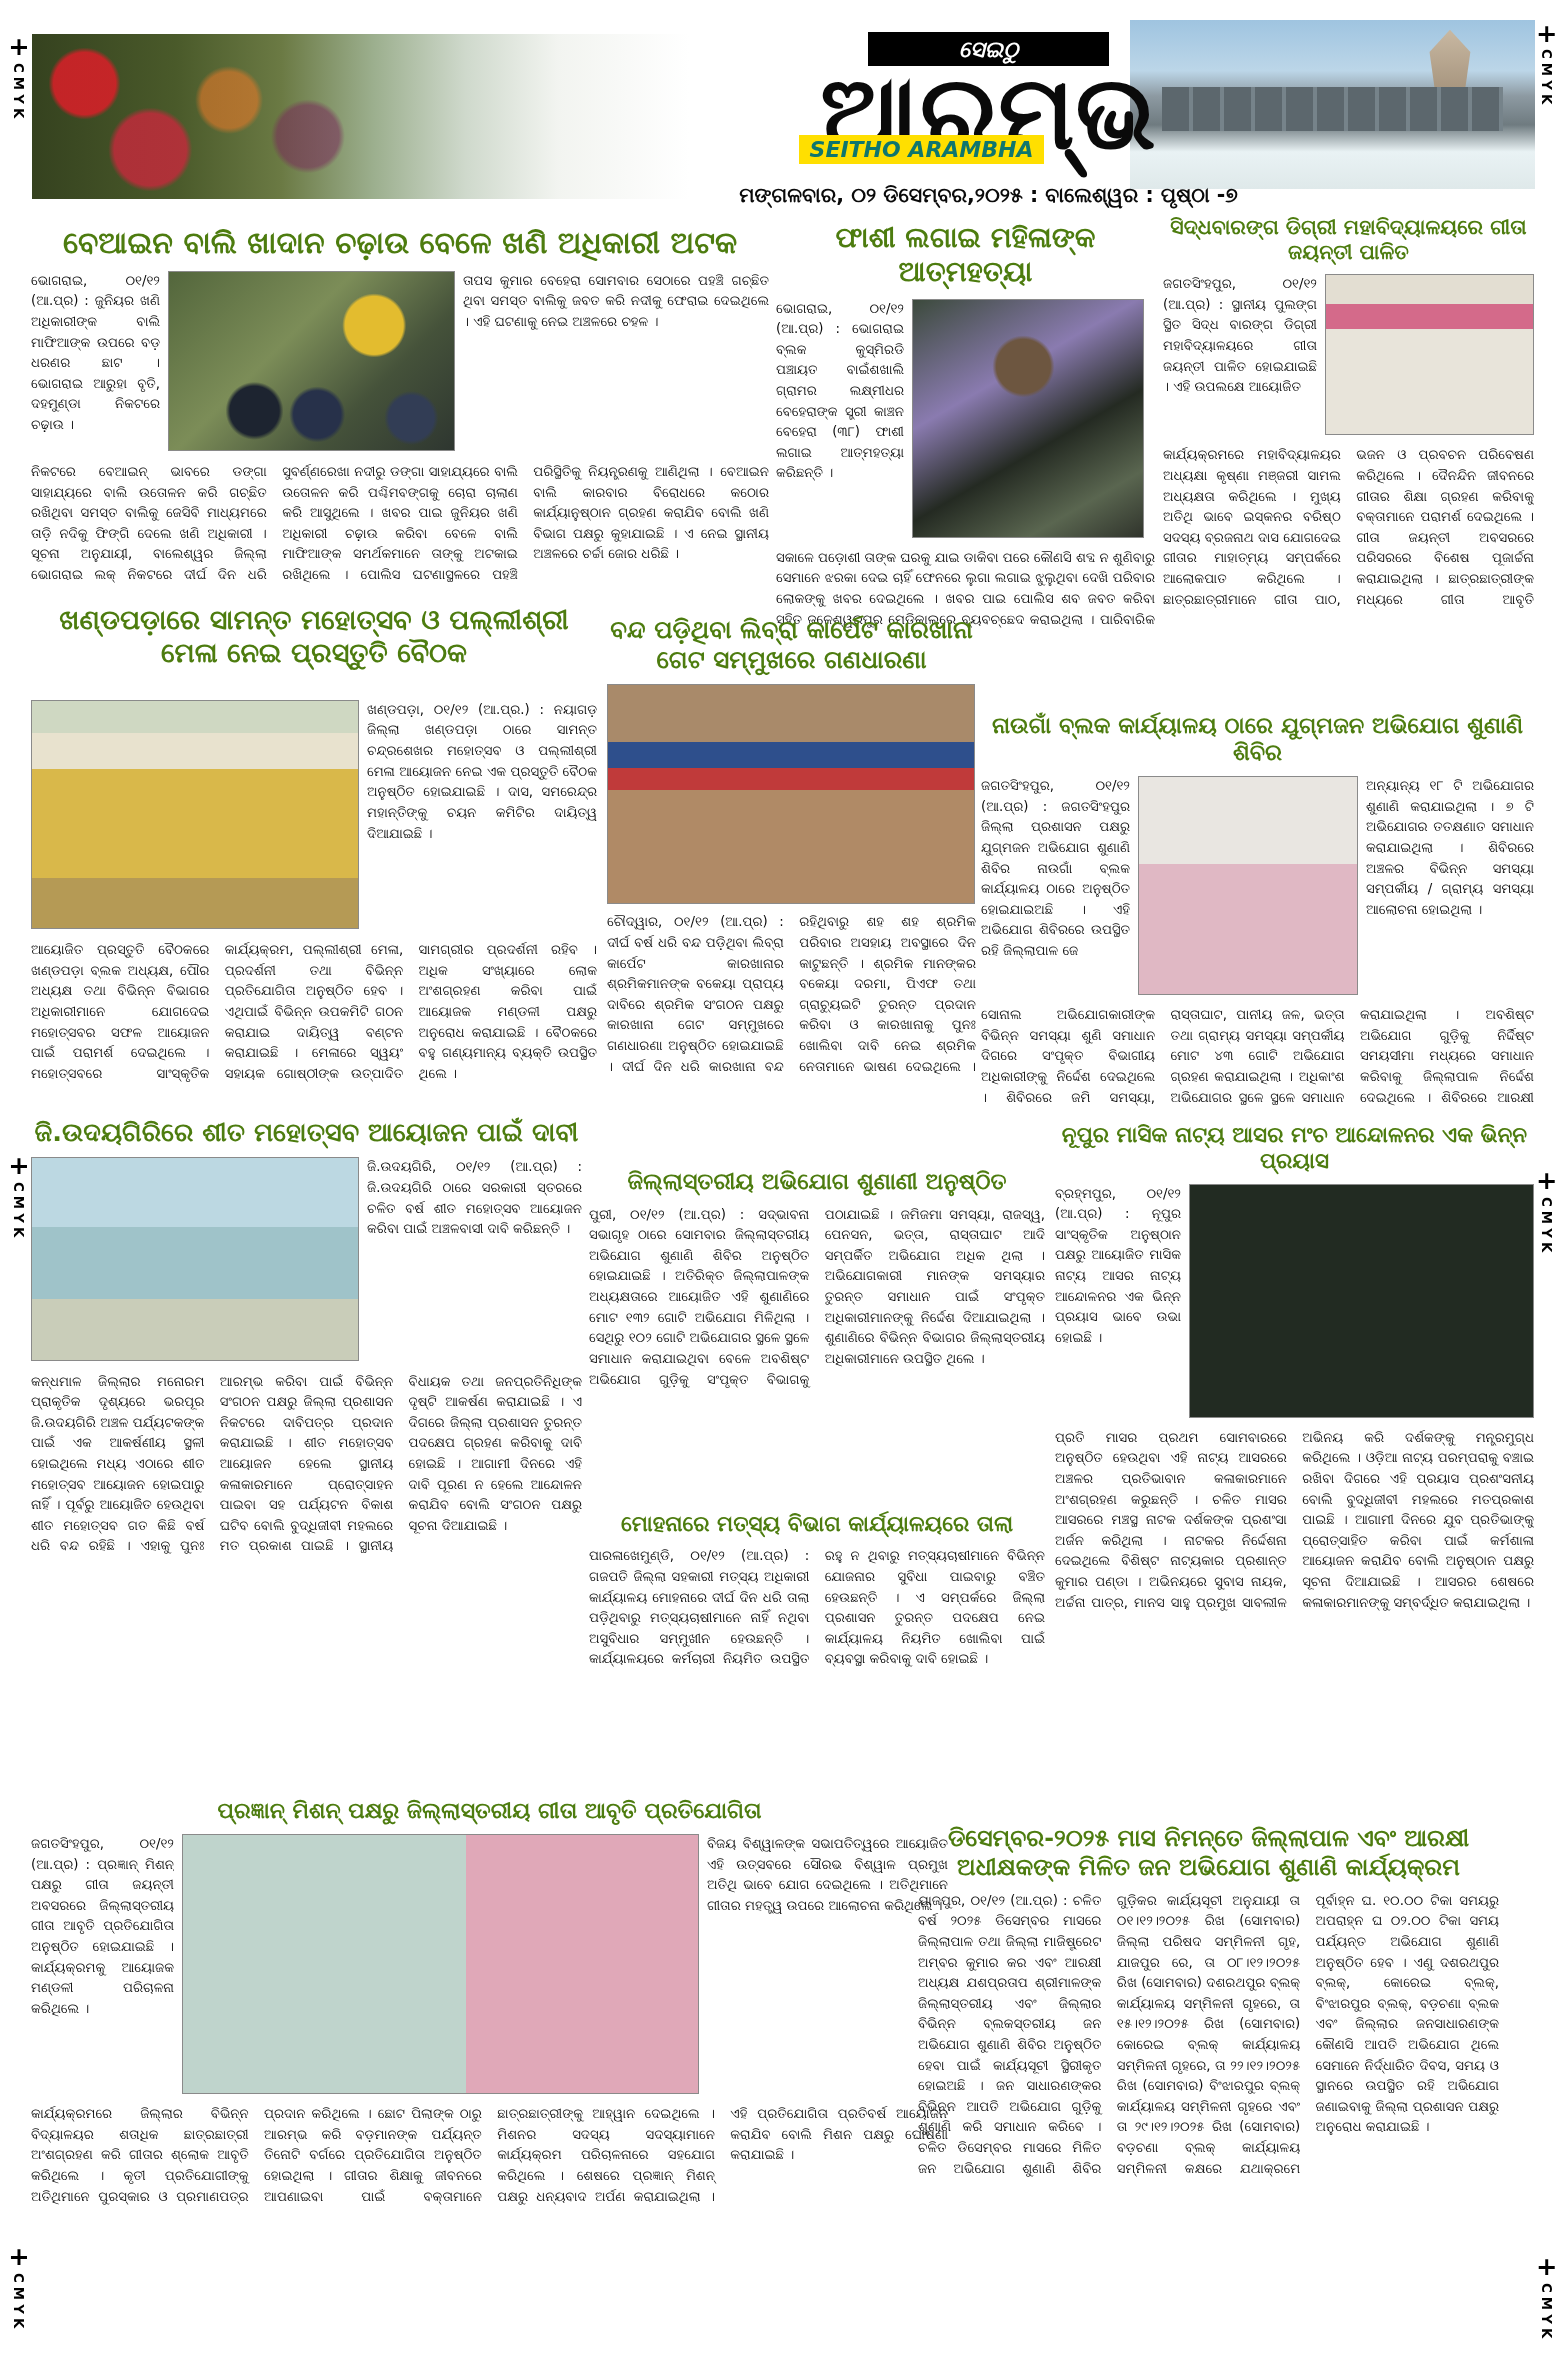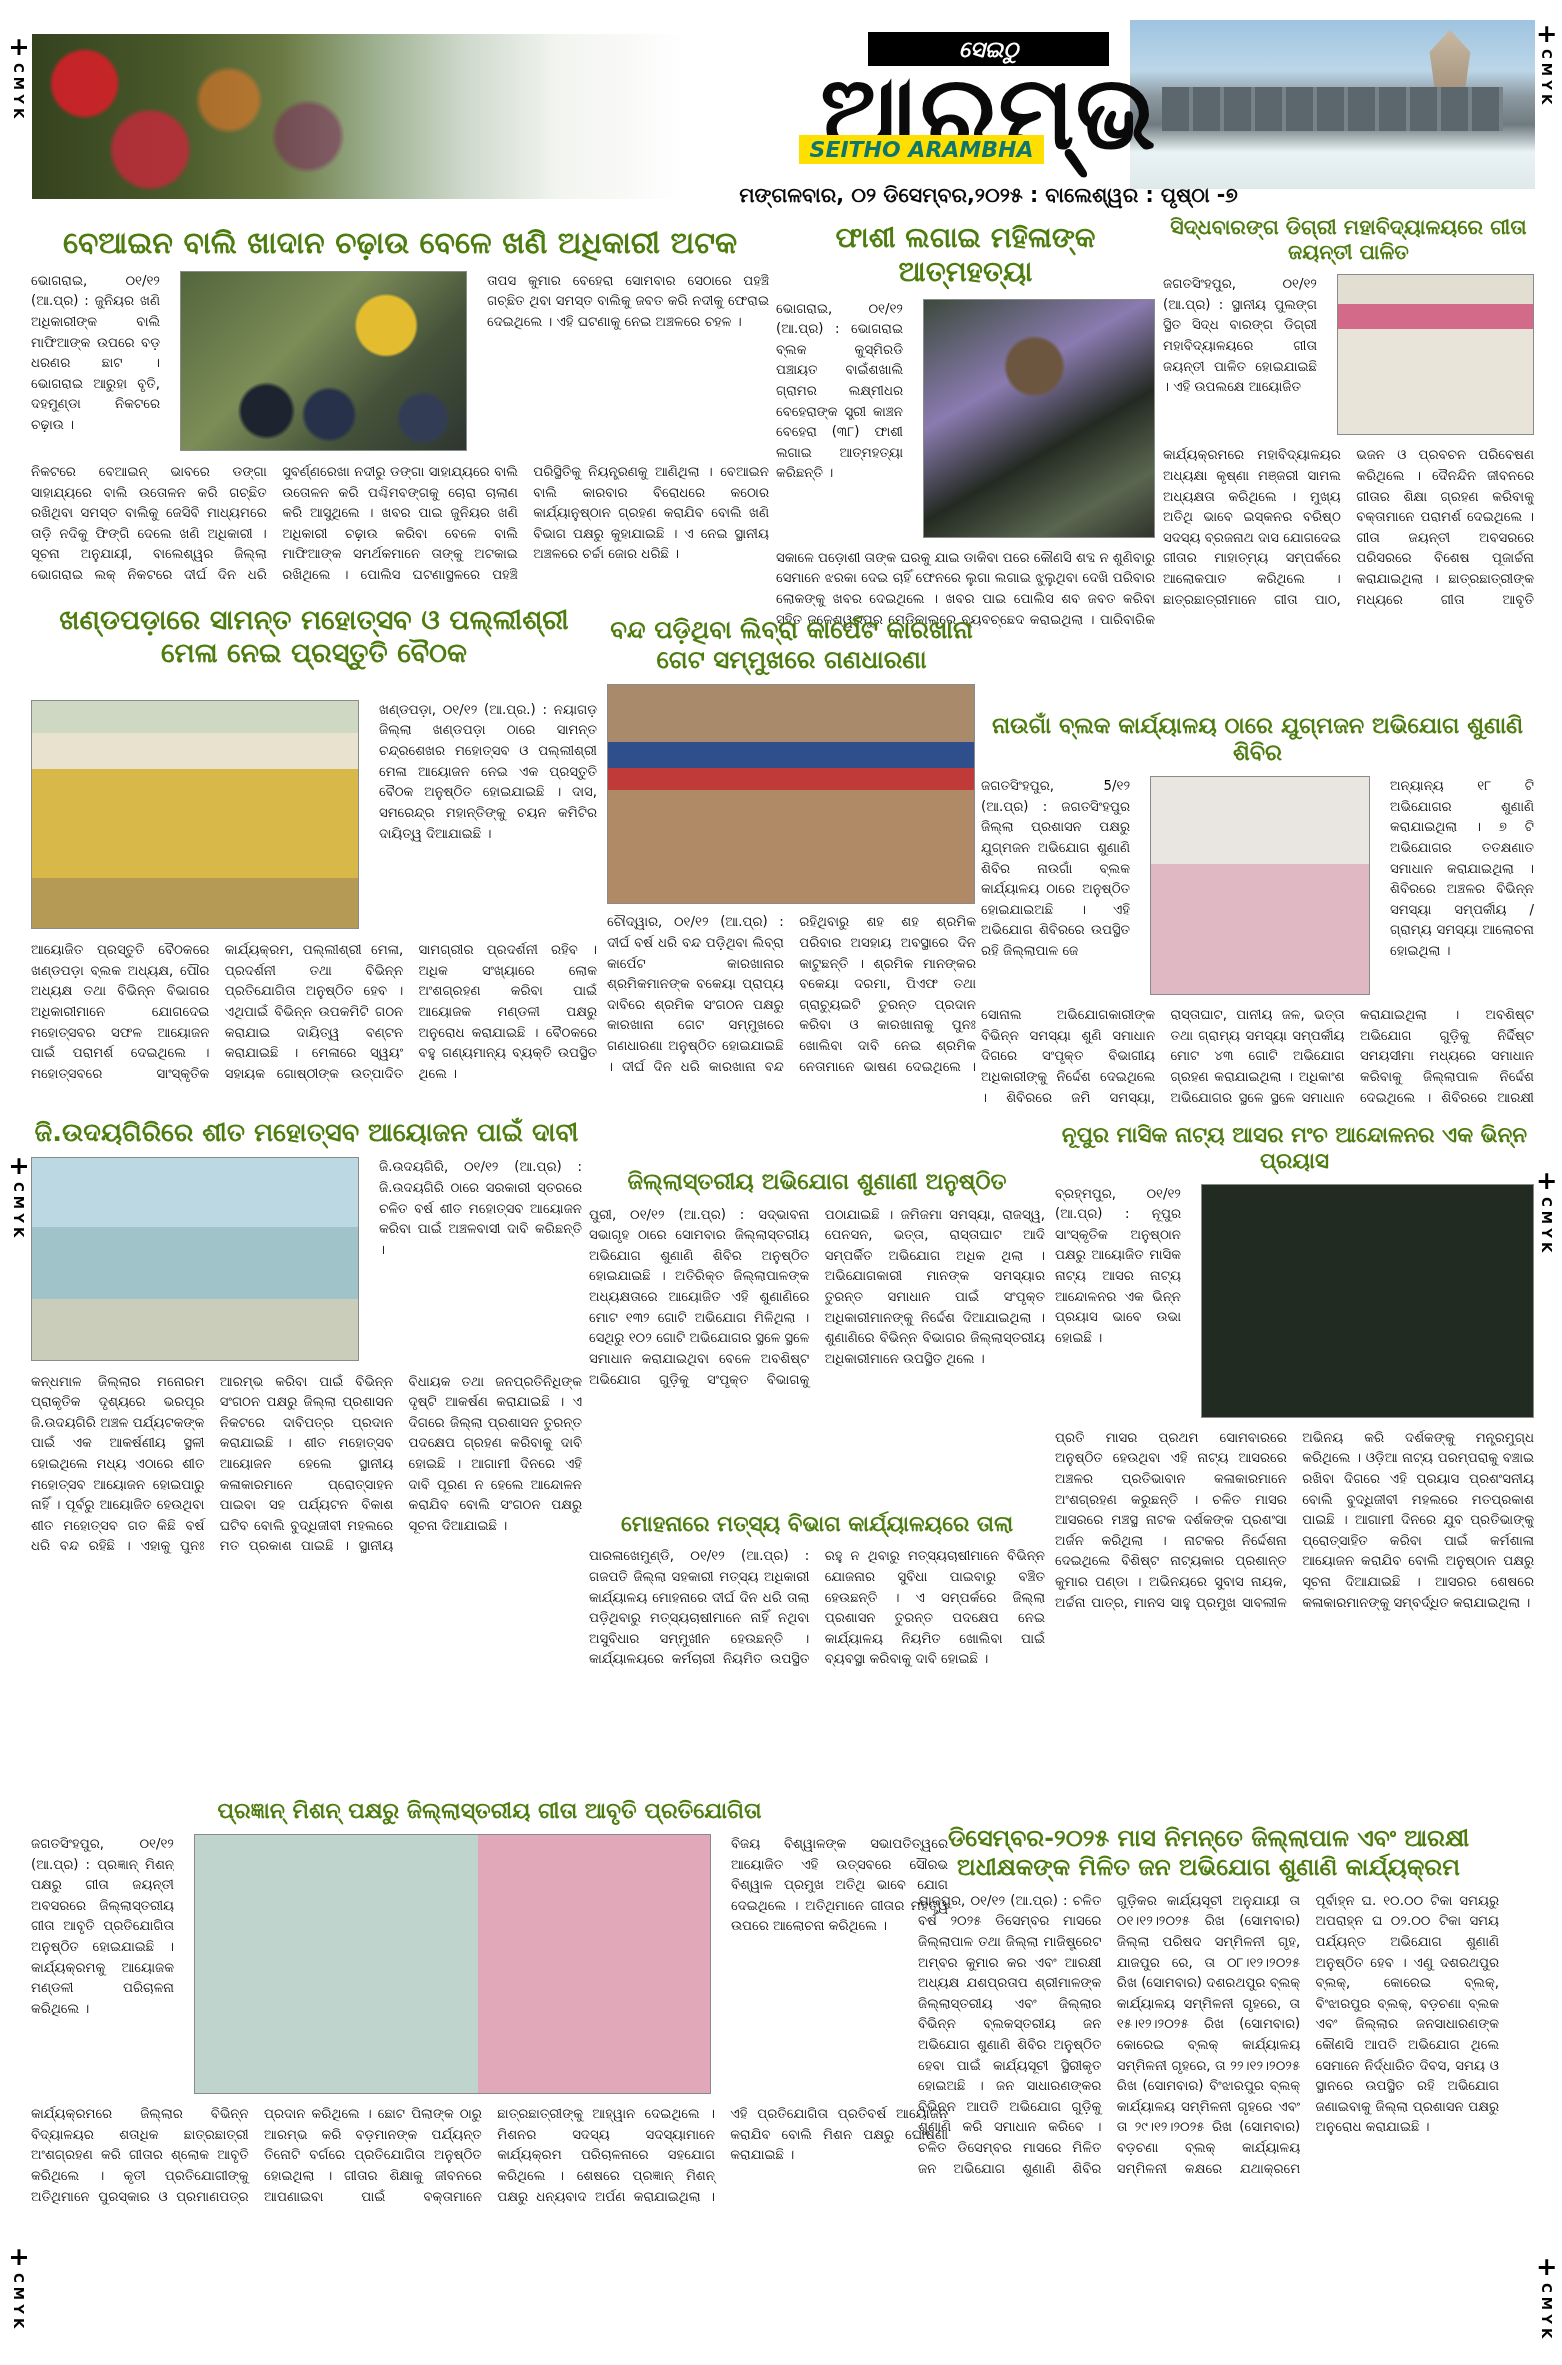--- a/index.html
+++ b/index.html
@@ -7,21 +7,21 @@
     width:1563px;height:2366px;position:relative;background:#ffffff;
     font-family:"DejaVu Sans","Liberation Sans",sans-serif;color:#0a0a0a;
     overflow:hidden;
   }
   .regmark{position:absolute;color:#000;text-align:center;}
   .regmark .cross{font-size:25.6px;font-weight:bold;line-height:1;display:block;}
   .regmark .cmyk{writing-mode:vertical-rl;font-size:13.3px;font-weight:bold;letter-spacing:4.1px;display:block;margin:3.1px auto 0;}
   .photo{flex:none;border:0.5px solid #8a8a8a;box-sizing:border-box;}
   .article{position:absolute;box-sizing:border-box;}
   .hl{font-weight:bold;color:#4d7c0f;text-align:center;margin:0 0 9.2px;line-height:1.22;}
-  .row{display:flex;gap:20px;align-items:flex-start;}
+  .row{display:flex;gap:8px;align-items:flex-start;}
   .leadcol{font-size:13.3px;line-height:1.55;text-align:justify;overflow:hidden;margin:0;}
   .bodytext{font-size:13.3px;line-height:1.55;text-align:justify;overflow:hidden;margin-top:8.2px;column-gap:15.4px;}
   
   #masthead{position:absolute;left:758px;top:32px;width:461px;text-align:center;}
   #mast-preband{width:241px;height:34px;background:#000;color:#fff;margin:0 auto;
     display:flex;align-items:center;justify-content:center;font-size:22.5px;font-weight:bold;font-style:italic;}
   #mast-title{font-size:102px;line-height:1.02;font-weight:bold;letter-spacing:1px;margin-top:-5.1px;}
   #mast-tagline{display:inline-block;background:#ffdf00;color:#0f766e;font-weight:bold;font-style:italic;
     font-size:22px;padding:2px 10.2px;position:relative;top:-30px;left:-67px;}
   #mast-dateline{position:absolute;left:704px;top:183px;width:569px;text-align:center;
@@ -146,21 +146,21 @@
       radial-gradient(circle at 14% 72%,#27313d 0 18.4px,transparent 21.5px),
       radial-gradient(circle at 36% 74%,#3a2d28 0 18.4px,transparent 21.5px),
       radial-gradient(circle at 58% 72%,#30423a 0 18.4px,transparent 21.5px),
       radial-gradient(circle at 82% 74%,#2c2c3a 0 18.4px,transparent 21.5px);"></div>
   <div class="bodytext" style="column-count:2;height:174px;">ଚୌଦ୍ୱାର, ୦୧/୧୨ (ଆ.ପ୍ର) : ଦୀର୍ଘ ବର୍ଷ ଧରି ବନ୍ଦ ପଡ଼ିଥିବା ଲିବ୍ରା କାର୍ପେଟ କାରଖାନାର ଶ୍ରମିକମାନଙ୍କ ବକେୟା ପ୍ରାପ୍ୟ ଦାବିରେ ଶ୍ରମିକ ସଂଗଠନ ପକ୍ଷରୁ କାରଖାନା ଗେଟ ସମ୍ମୁଖରେ ଗଣଧାରଣା ଅନୁଷ୍ଠିତ ହୋଇଯାଇଛି । ଦୀର୍ଘ ଦିନ ଧରି କାରଖାନା ବନ୍ଦ ରହିଥିବାରୁ ଶହ ଶହ ଶ୍ରମିକ ପରିବାର ଅସହାୟ ଅବସ୍ଥାରେ ଦିନ କାଟୁଛନ୍ତି । ଶ୍ରମିକ ମାନଙ୍କର ବକେୟା ଦରମା, ପିଏଫ ତଥା ଗ୍ରାଚ୍ୟୁଇଟି ତୁରନ୍ତ ପ୍ରଦାନ କରିବା ଓ କାରଖାନାକୁ ପୁନଃ ଖୋଲିବା ଦାବି ନେଇ ଶ୍ରମିକ ନେତାମାନେ ଭାଷଣ ଦେଇଥିଲେ । ଦାବି ପୂରଣ ନ ହେଲେ ଆଗାମୀ ଦିନରେ ବୃହତ୍ତର ଆନ୍ଦୋଳନ କରାଯିବ ବୋଲି ଚେତାବନୀ ଦିଆଯାଇଛି । ଧାରଣାରେ ବହୁ ସଂଖ୍ୟାରେ ଶ୍ରମିକ ଓ ସ୍ଥାନୀୟ ଲୋକ ଯୋଗ ଦେଇଥିଲେ ।</div>
 </section>
 
 <section class="article" style="left:981px;top:712px;width:553px;height:397px;">
   <h2 class="hl" style="font-size:22.5px;">ନାଉଗାଁ ବ୍ଲକ କାର୍ଯ୍ୟାଳୟ ଠାରେ ଯୁଗ୍ମଜନ ଅଭିଯୋଗ ଶୁଣାଣି ଶିବିର</h2>
   <div class="row" style="height:221px;">
-    <p class="leadcol" style="width:149px;height:221px;">ଜଗତସିଂହପୁର, 5/୧୨ (ଆ.ପ୍ର) : ଜଗତସିଂହପୁର ଜିଲ୍ଲା ପ୍ରଶାସନ ପକ୍ଷରୁ ଯୁଗ୍ମଜନ ଅଭିଯୋଗ ଶୁଣାଣି ଶିବିର ନାଉଗାଁ ବ୍ଲକ କାର୍ଯ୍ୟାଳୟ ଠାରେ ଅନୁଷ୍ଠିତ ହୋଇଯାଇଅଛି । ଏହି ଅଭିଯୋଗ ଶିବିରରେ ଉପସ୍ଥିତ ରହି ଜିଲ୍ଲାପାଳ ଜେ</p>
+    <p class="leadcol" style="width:149px;height:221px;">ଜଗତସିଂହପୁର, ୦୧/୧୨ (ଆ.ପ୍ର) : ଜଗତସିଂହପୁର ଜିଲ୍ଲା ପ୍ରଶାସନ ପକ୍ଷରୁ ଯୁଗ୍ମଜନ ଅଭିଯୋଗ ଶୁଣାଣି ଶିବିର ନାଉଗାଁ ବ୍ଲକ କାର୍ଯ୍ୟାଳୟ ଠାରେ ଅନୁଷ୍ଠିତ ହୋଇଯାଇଅଛି । ଏହି ଅଭିଯୋଗ ଶିବିରରେ ଉପସ୍ଥିତ ରହି ଜିଲ୍ଲାପାଳ ଜେ</p>
     <div class="photo" style="width:220px;height:219px;background:
       linear-gradient(180deg,#e9e6e1 0 40%,#e0b8c4 40% 100%),
       radial-gradient(circle at 30% 34%,#f2efe9 0 20.5px,transparent 24.6px),
       radial-gradient(circle at 30% 60%,#3c5a8c 0 22.5px,transparent 27px),
       radial-gradient(circle at 72% 40%,#31404e 0 15.4px,transparent 18.4px),
       radial-gradient(circle at 88% 58%,#74664e 0 16.4px,transparent 19.5px);"></div>
     <p class="leadcol" style="flex:1;height:221px;">ଅନ୍ୟାନ୍ୟ ୧୮ ଟି ଅଭିଯୋଗର ଶୁଣାଣି କରାଯାଇଥିଲା । ୭ ଟି ଅଭିଯୋଗର ତତକ୍ଷଣାତ ସମାଧାନ କରାଯାଇଥିଲା । ଶିବିରରେ ଅଞ୍ଚଳର ବିଭିନ୍ନ ସମସ୍ୟା ସମ୍ପର୍କୀୟ / ଗ୍ରାମ୍ୟ ସମସ୍ୟା ଆଲୋଚନା ହୋଇଥିଲା ।</p>
   </div>
   <div class="bodytext" style="column-count:3;height:122px;">ସୋନାଲ ଅଭିଯୋଗକାରୀଙ୍କ ବିଭିନ୍ନ ସମସ୍ୟା ଶୁଣି ସମାଧାନ ଦିଗରେ ସଂପୃକ୍ତ ବିଭାଗୀୟ ଅଧିକାରୀଙ୍କୁ ନିର୍ଦ୍ଦେଶ ଦେଇଥିଲେ । ଶିବିରରେ ଜମି ସମସ୍ୟା, ରାସ୍ତାଘାଟ, ପାନୀୟ ଜଳ, ଭତ୍ତା ତଥା ଗ୍ରାମ୍ୟ ସମସ୍ୟା ସମ୍ପର୍କୀୟ ମୋଟ ୪୩ ଗୋଟି ଅଭିଯୋଗ ଗ୍ରହଣ କରାଯାଇଥିଲା । ଅଧିକାଂଶ ଅଭିଯୋଗର ସ୍ଥଳେ ସ୍ଥଳେ ସମାଧାନ କରାଯାଇଥିଲା । ଅବଶିଷ୍ଟ ଅଭିଯୋଗ ଗୁଡ଼ିକୁ ନିର୍ଦ୍ଦିଷ୍ଟ ସମୟସୀମା ମଧ୍ୟରେ ସମାଧାନ କରିବାକୁ ଜିଲ୍ଲାପାଳ ନିର୍ଦ୍ଦେଶ ଦେଇଥିଲେ । ଶିବିରରେ ଆରକ୍ଷୀ ଅଧୀକ୍ଷକ, ଉପଜିଲ୍ଲାପାଳ, ବିଡିଓ ତଥା ବିଭିନ୍ନ ବିଭାଗର ଅଧିକାରୀମାନେ ଉପସ୍ଥିତ ଥିଲେ ।</div>
 </section>

